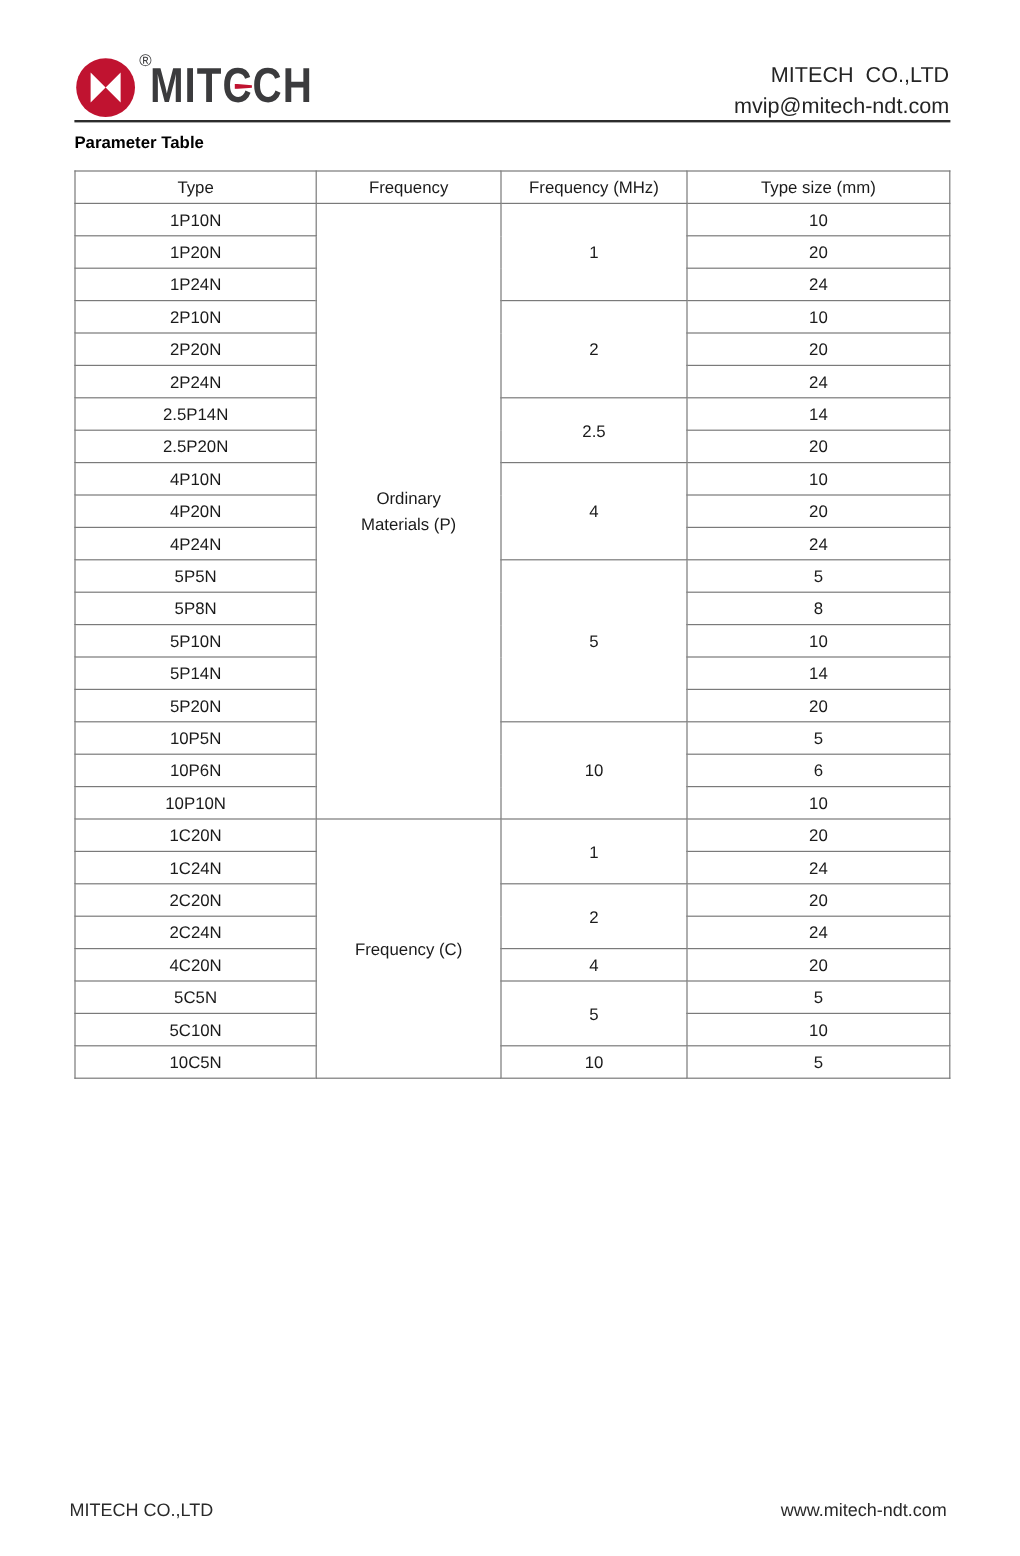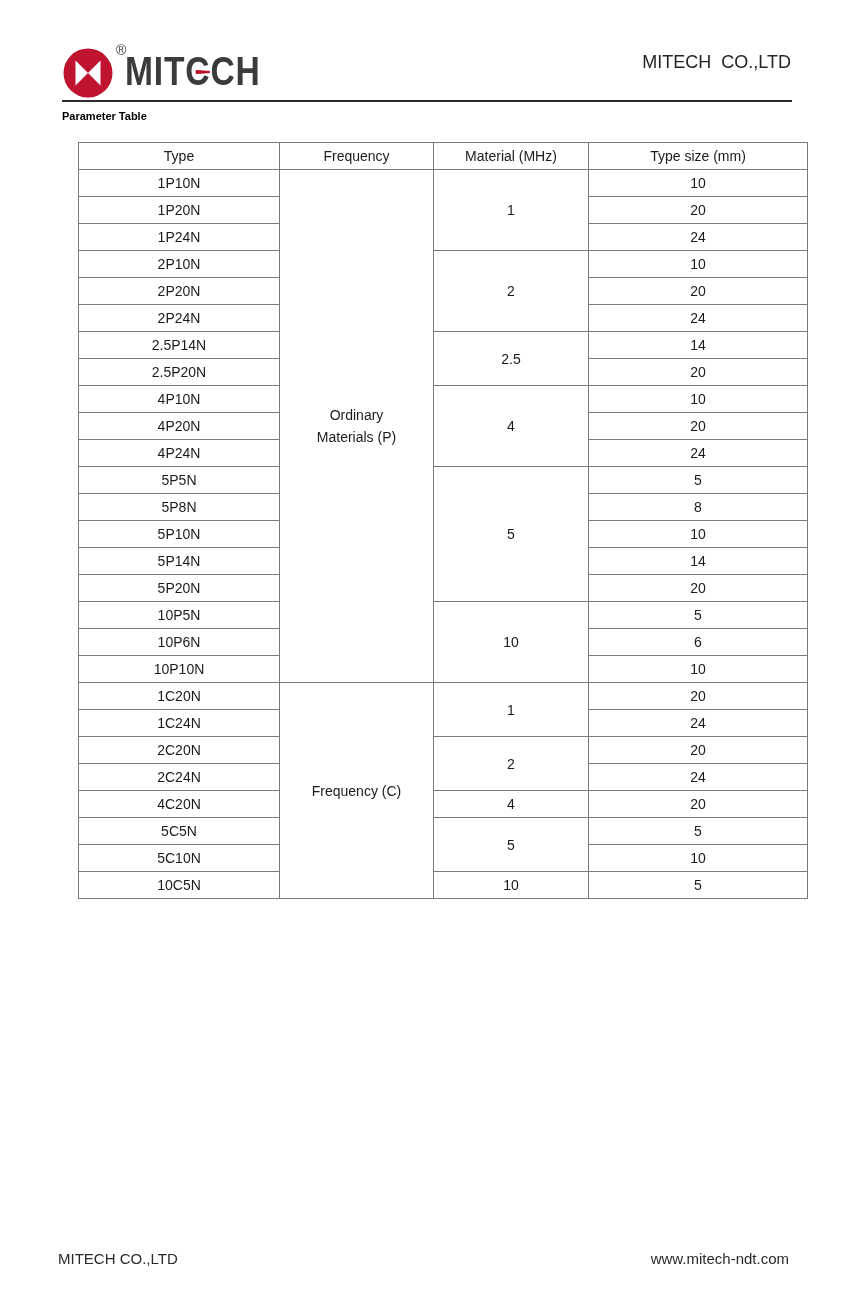--- a/index.html
+++ b/index.html
@@ -70,36 +70,35 @@
     right: 58px;
     top: 100px;
     height: 2px;
     background: #2c2c2c;
   }
   .page-title {
     position: absolute;
     left: 62px;
     top: 110px;
     margin: 0;
-    font-size: 11px;
+    font-size: 14px;
     font-weight: bold;
     color: #000000;
   }
 
   
   .table-wrap {
     position: absolute;
     left: 62px;
     top: 142px;
   }
   table.param-table {
     border-collapse: collapse;
     table-layout: fixed;
     width: 729px;
-    margin-left: 16px;
   }
   .param-table th, .param-table td {
     border: 1px solid var(--border-gray, #7a7a7a);
     height: 26px;
     padding: 0;
     text-align: center;
     vertical-align: middle;
     font-size: 14px;
     font-weight: normal;
     color: #1b1b1b;
@@ -136,39 +135,40 @@
     <polygon points="12.5,12.5 12.5,37.5 25,25" fill="#ffffff"></polygon>
     <polygon points="37.5,12.5 37.5,37.5 25,25" fill="#ffffff"></polygon>
   </svg>
   <span class="registered-mark">®</span>
   <div class="wordmark">
     <span>MIT</span><span class="e-wrap"><span>C</span><span class="e-dash"></span></span><span>CH</span>
   </div>
 
   <div class="header-right">
     <div class="company-line">MITECH  CO.,LTD</div>
+    <div>mvip@mitech-ndt.com</div>
   </div>
 
   <div class="header-rule"></div>
 
   <h1 class="page-title">Parameter Table</h1>
 
   <div class="table-wrap">
     <table class="param-table">
       <colgroup>
         <col style="width:201px">
         <col style="width:154px">
         <col style="width:155px">
         <col style="width:219px">
       </colgroup>
       <thead>
         <tr>
           <th>Type</th>
           <th>Frequency</th>
-          <th>Material (MHz)</th>
+          <th>Frequency (MHz)</th>
           <th>Type size (mm)</th>
         </tr>
       </thead>
       <tbody>
           <tr>
             <td>1P10N</td>
             <td rowspan="19">
               <div class="material-inner">Ordinary<br>Materials (P)</div>
             </td>
             <td rowspan="3">1</td>

